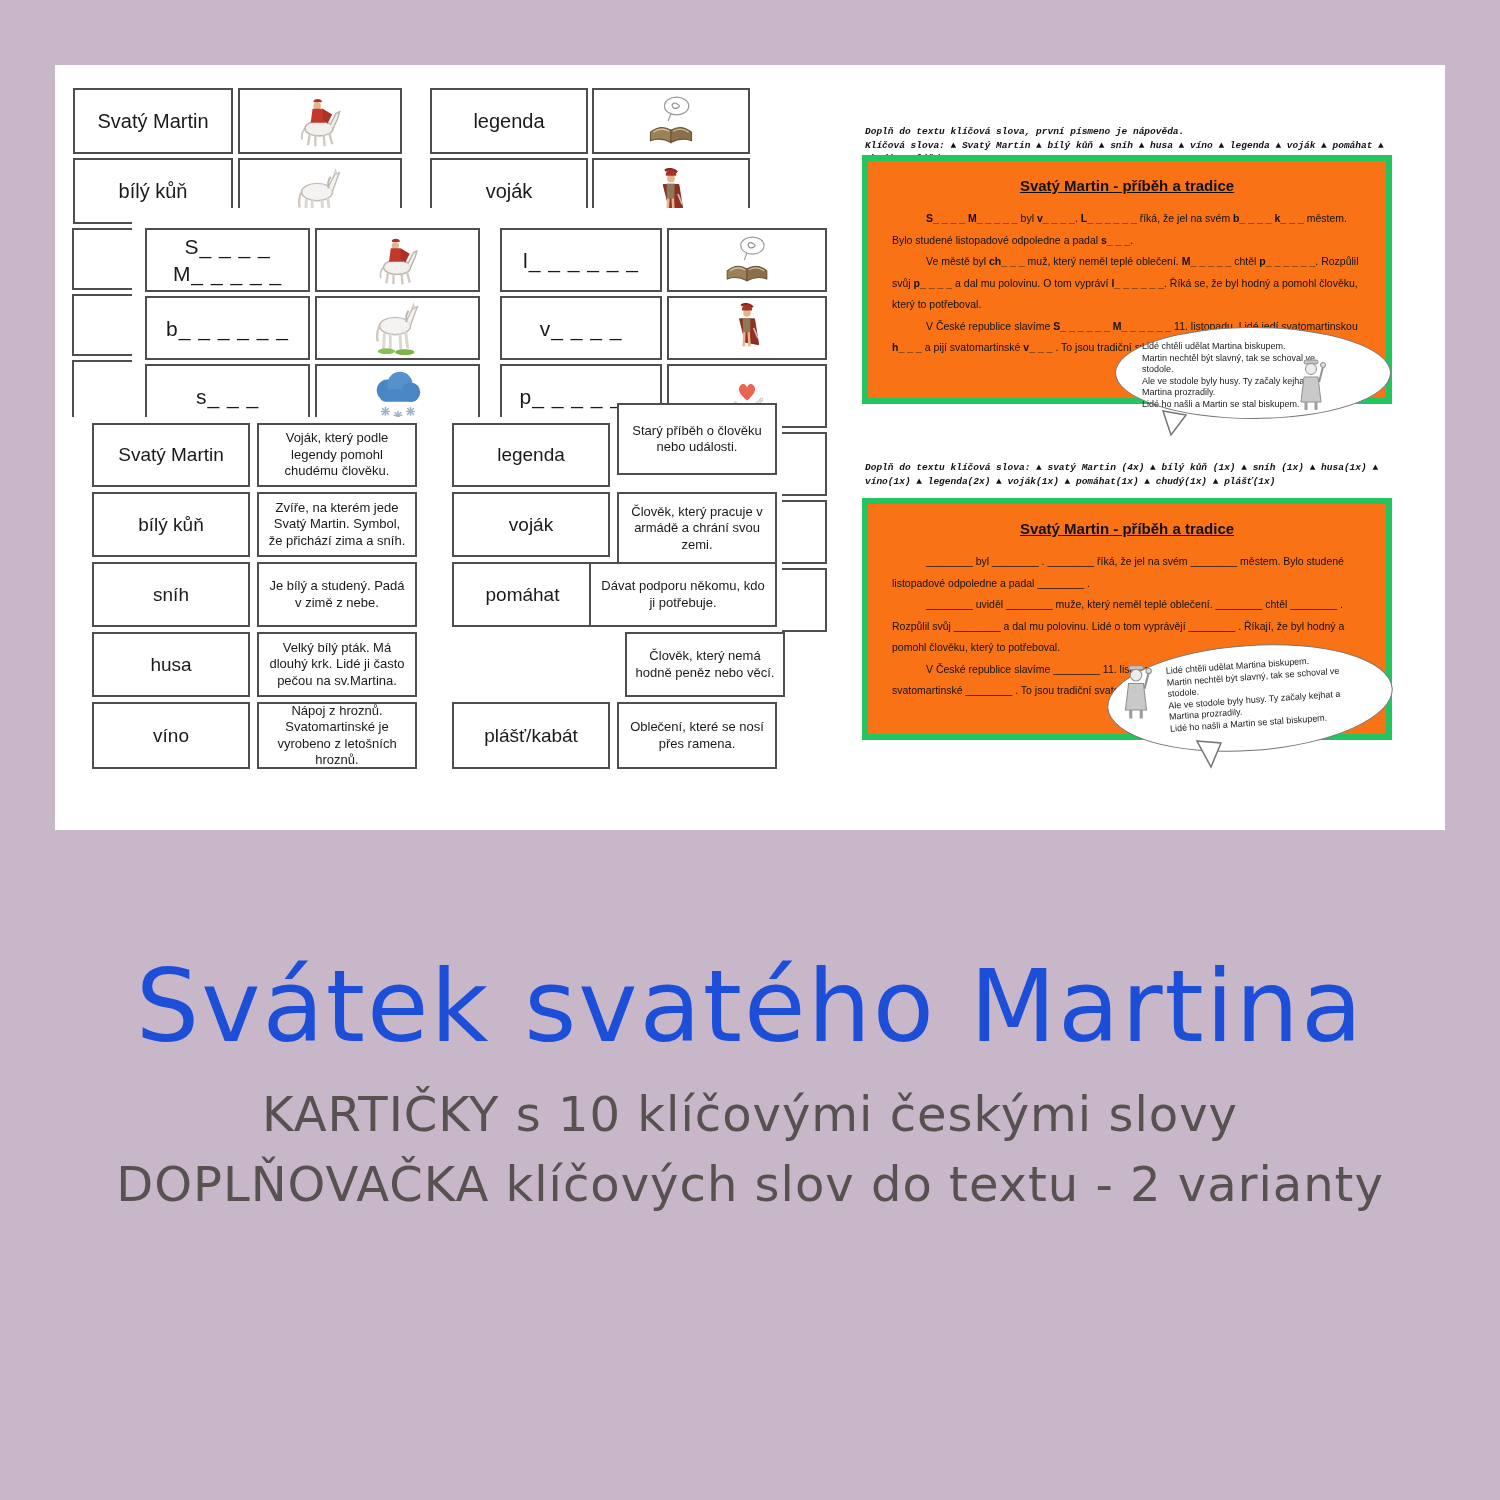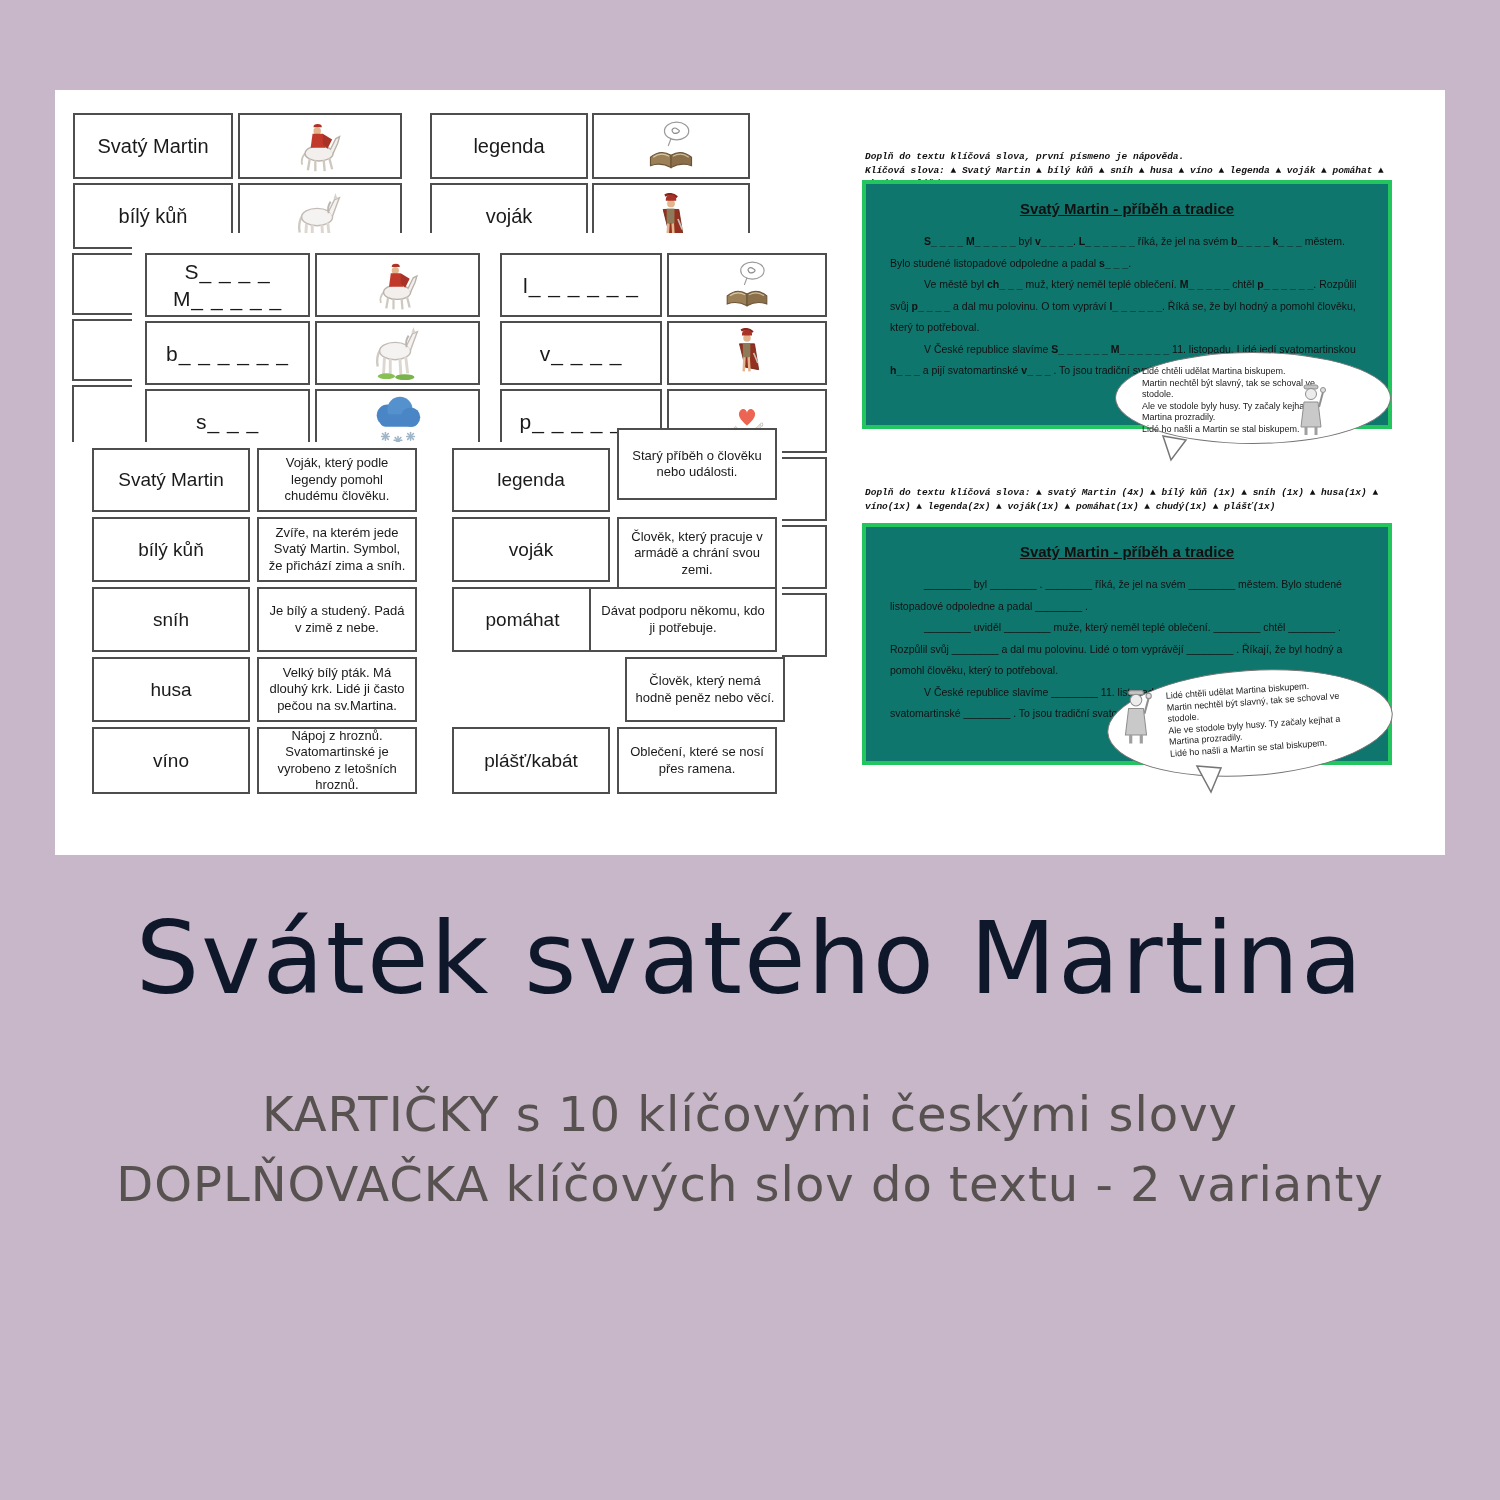--- a/index.html
+++ b/index.html
@@ -1,54 +1,54 @@
 <!DOCTYPE html>
 <html><head>
 <meta charset="utf-8">
 <style>
   * { margin:0; padding:0; box-sizing:border-box; }
   html,body { width:1500px; height:1500px; }
   body { background:#c7b7c9; font-family:"Liberation Sans", sans-serif; position:relative; overflow:hidden; }
   .stage { position:absolute; inset:0; }
 
-  .panel { position:absolute; left:55px; top:65px; width:1390px; height:765px; background:#ffffff;margin-top:25px; }
+  .panel { position:absolute; left:55px; top:65px; width:1390px; height:765px; background:#ffffff; }
 
   .page { position:absolute; background:#ffffff; }
   .card { position:absolute; background:#ffffff; border:2px solid #4e4e4e;
           display:flex; align-items:center; justify-content:center;
           text-align:center; color:#1a1a1a; }
   .z1{z-index:1} .z2{z-index:2} .z3{z-index:3}
 
   .term { font-size:20px; }
   .hint { font-size:21px; line-height:27px; white-space:pre-line; letter-spacing:1px; }
   .defterm { font-size:19px; }
   .deftext { font-size:13px; line-height:16.5px; padding:2px 7px; }
   .icon { display:block; }
 
   
   .ws-instr { position:absolute; z-index:2; font-size:9.5px; line-height:13.5px;
               font-weight:bold; font-style:italic; color:#111; white-space:pre-line;font-family:Liberation Mono, monospace; }
-  .ws-box { position:absolute; z-index:2; background:#0f766e; border:4px solid #22c55e; }
+  .ws-box { position:absolute; z-index:2; background:#f97316; border:6px solid #22c55e; }
   .ws-title { text-align:center; font-weight:bold; text-decoration:underline;
               font-size:15px; margin-top:16px; color:#111; }
   .ws-body { margin:14px 24px 0 24px; font-size:10.5px; line-height:21.5px; color:#111; }
   .ws-body p { margin:0; text-indent:34px; }
   .b { font-weight:bold; }
 
   .bubble { position:absolute; background:#fff; border:1.5px solid #757575;
             border-radius:50%; z-index:4; }
   .bubble-text { font-size:9px; line-height:11.5px; color:#222; white-space:pre-line; }
   .bubble-tail { position:absolute; z-index:4; }
   .figure { position:absolute; z-index:5; }
   .tilt { transform:rotate(-4deg); }
 
   
-  .footer-title { position:absolute; left:0; width:1500px; top:900px; text-align:center;
+  .footer-title { position:absolute; left:0; width:1500px; top:948px; text-align:center;
                   font-family:"DejaVu Sans", sans-serif; font-size:100px; letter-spacing:2px;
-                  color:#0f172a; }
+                  color:#1d4ed8; }
   .footer-sub { position:absolute; left:0; width:1500px; text-align:center;
                 font-family:"DejaVu Sans", sans-serif; font-size:48px; letter-spacing:1px;
                 color:#575150; }
   .sub1 { top:1086px;text-align:center; }
   .sub2 { top:1156px; }
 </style>
 </head>
 <body>
 
 <svg width="0" height="0" style="position:absolute" aria-hidden="true">

